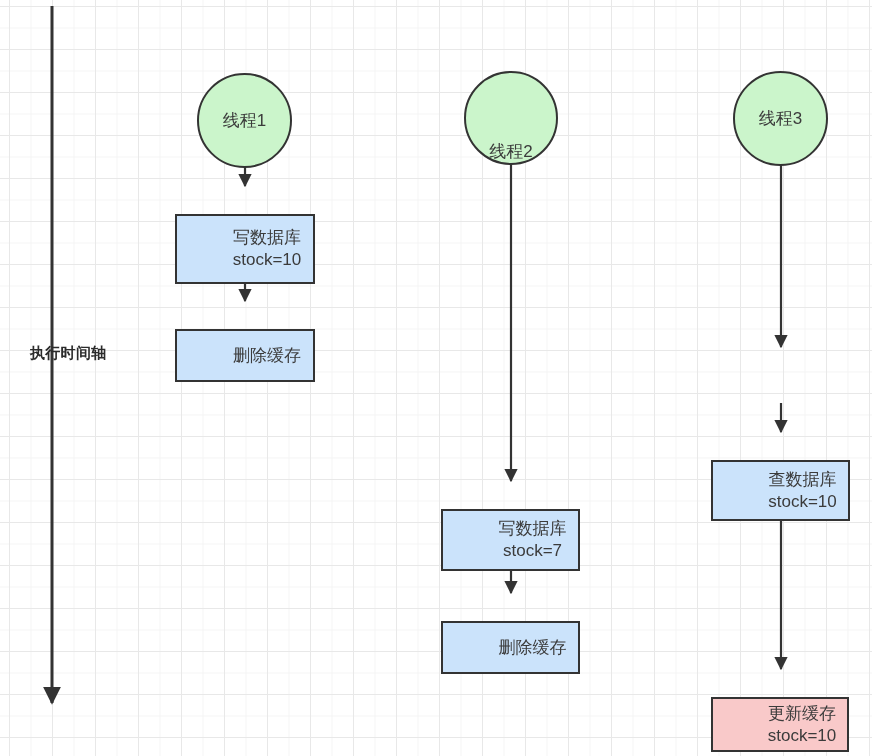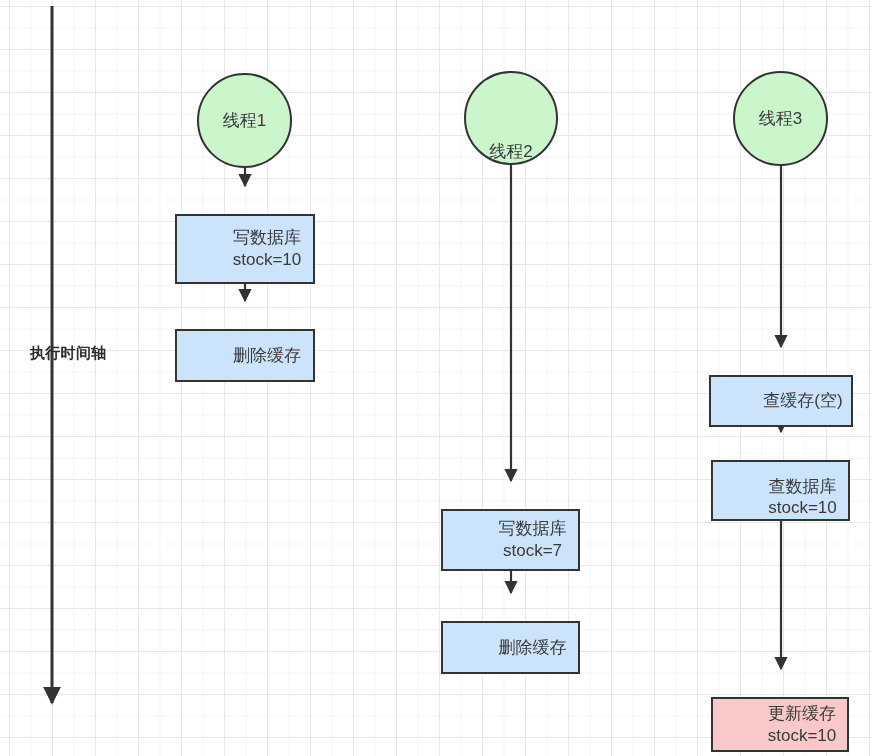--- a/index.html
+++ b/index.html
@@ -123,25 +123,22 @@
   </div>
 
   <div class="node process" style="left:441px; top:597px; width:139px; height:53px;">
     <span>删除缓存</span>
   </div>
 
   <div class="node circle" style="left:733px; top:47px; width:95px; height:95px;">
     <span>线程3</span>
   </div>
 
-  <div class="node process" style="left:709px; top:351px; width:144px; height:52px;">
-    <span>查缓存(空)</span>
-  </div>
 
-  <div class="node process" style="left:711px; top:436px; width:139px; height:61px;justify-content:flex-end;">
+  <div class="node process" style="left:711px; top:436px; width:139px; height:61px;">
     <span>查数据库</span>
     <span>stock=10</span>
   </div>
 
   <div class="node process alert" style="left:711px; top:673px; width:138px; height:55px;">
     <span>更新缓存</span>
     <span>stock=10</span>
   </div>
 
 </div>

